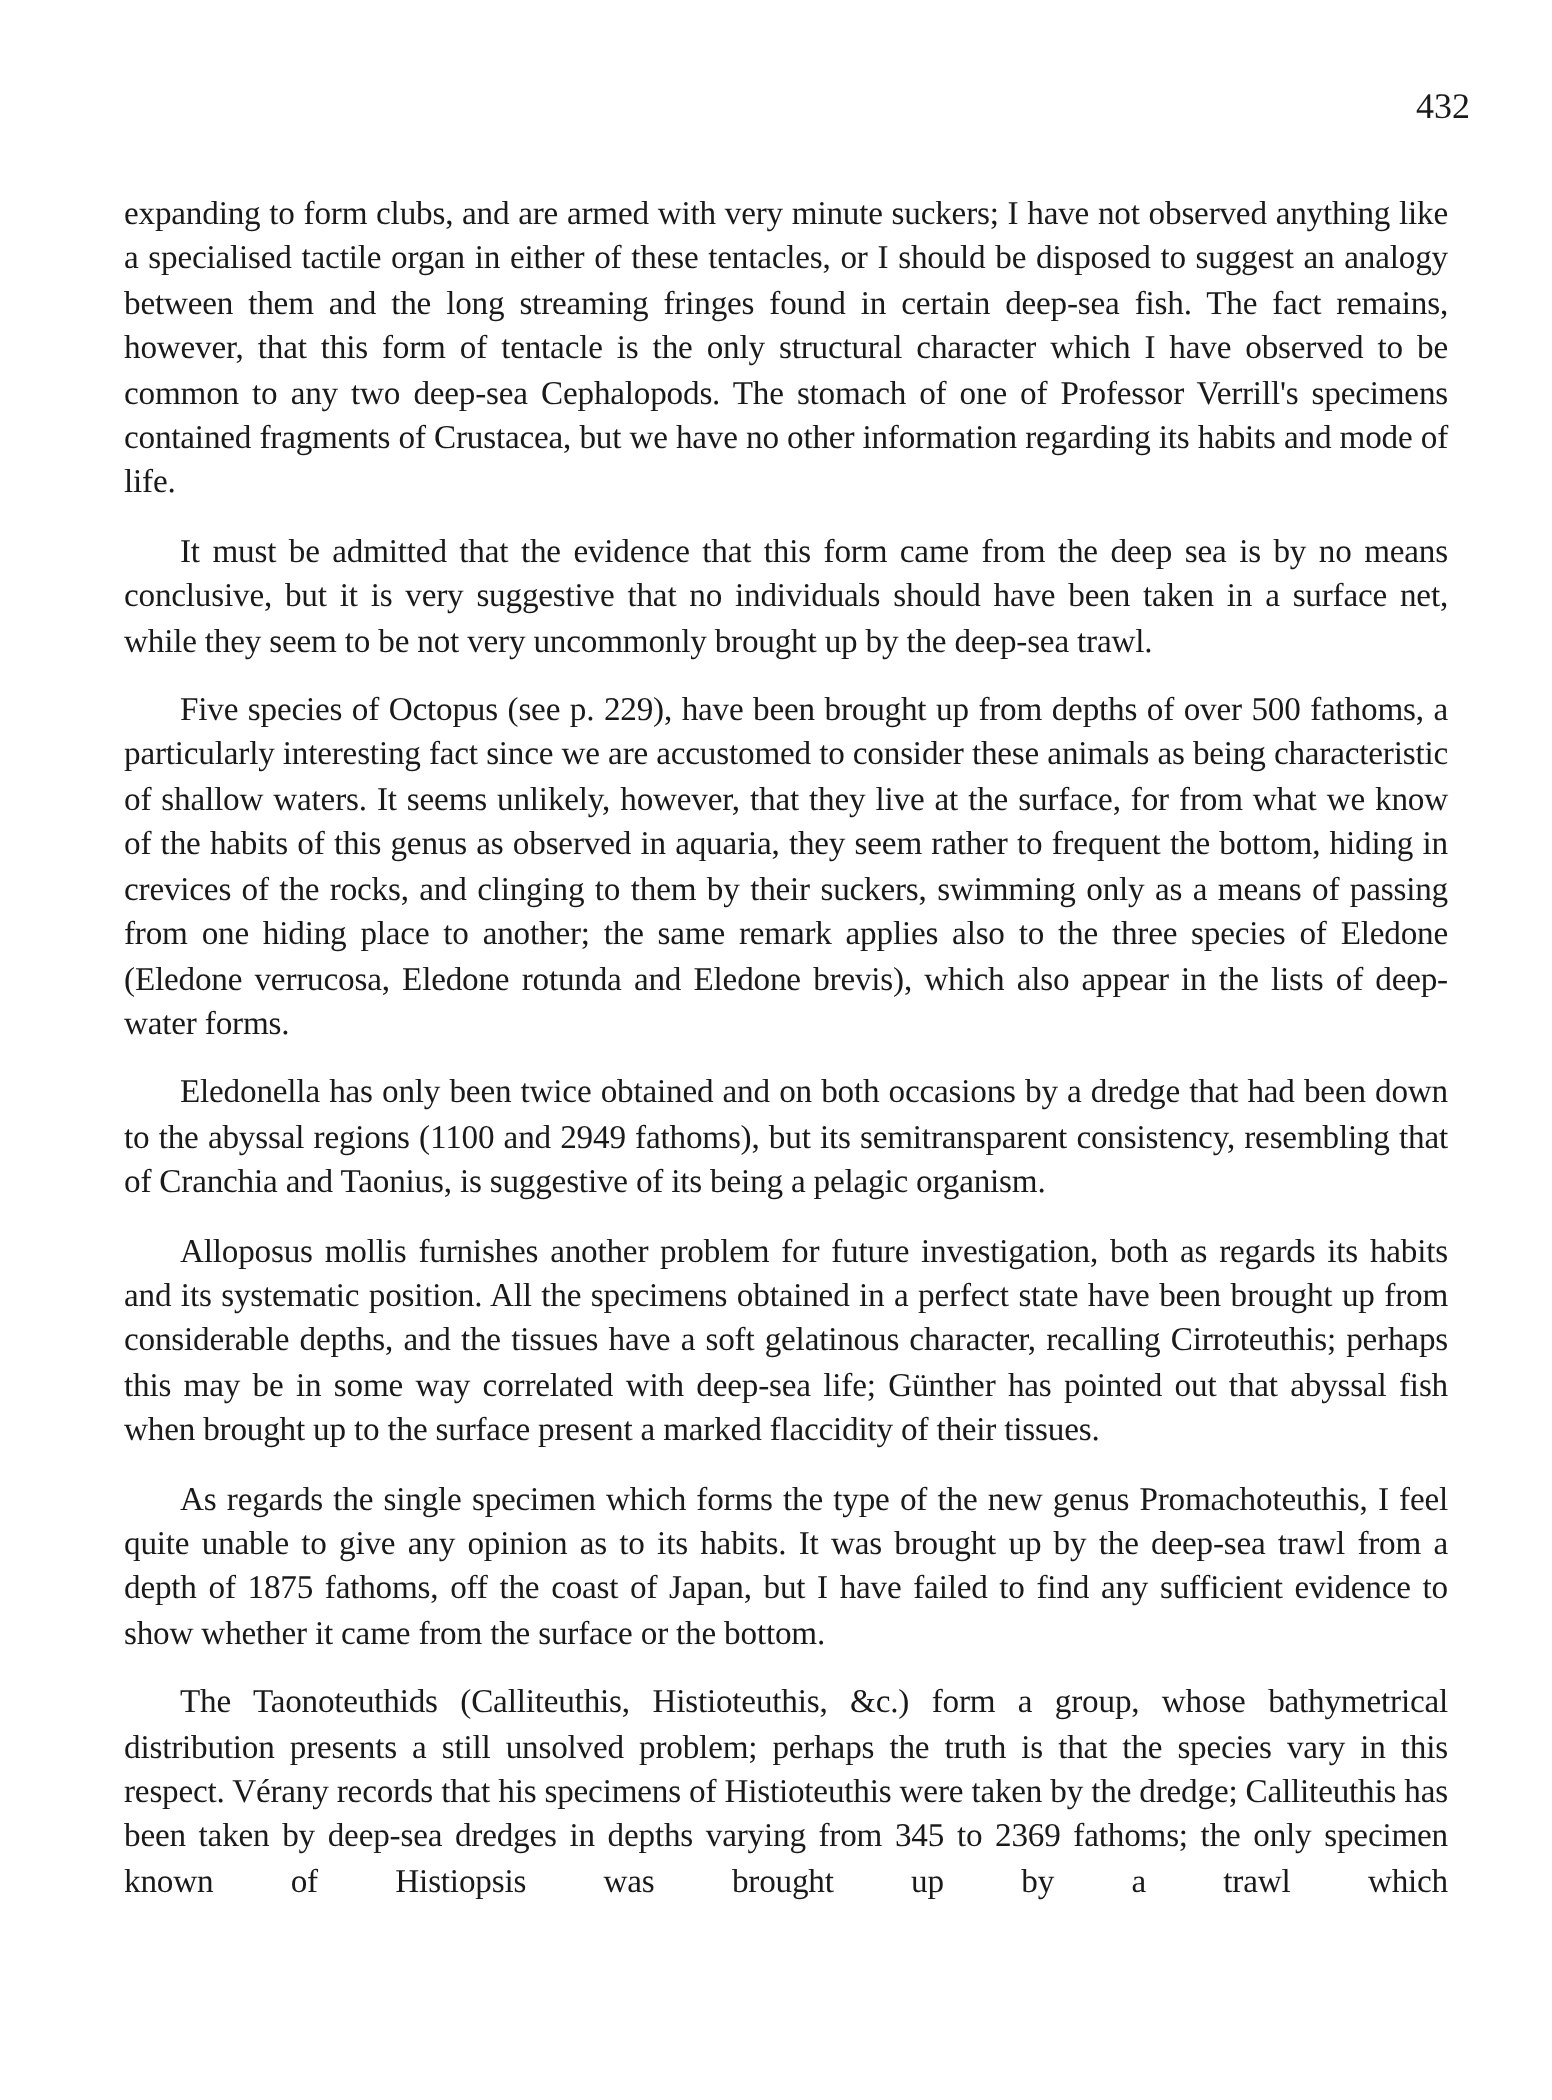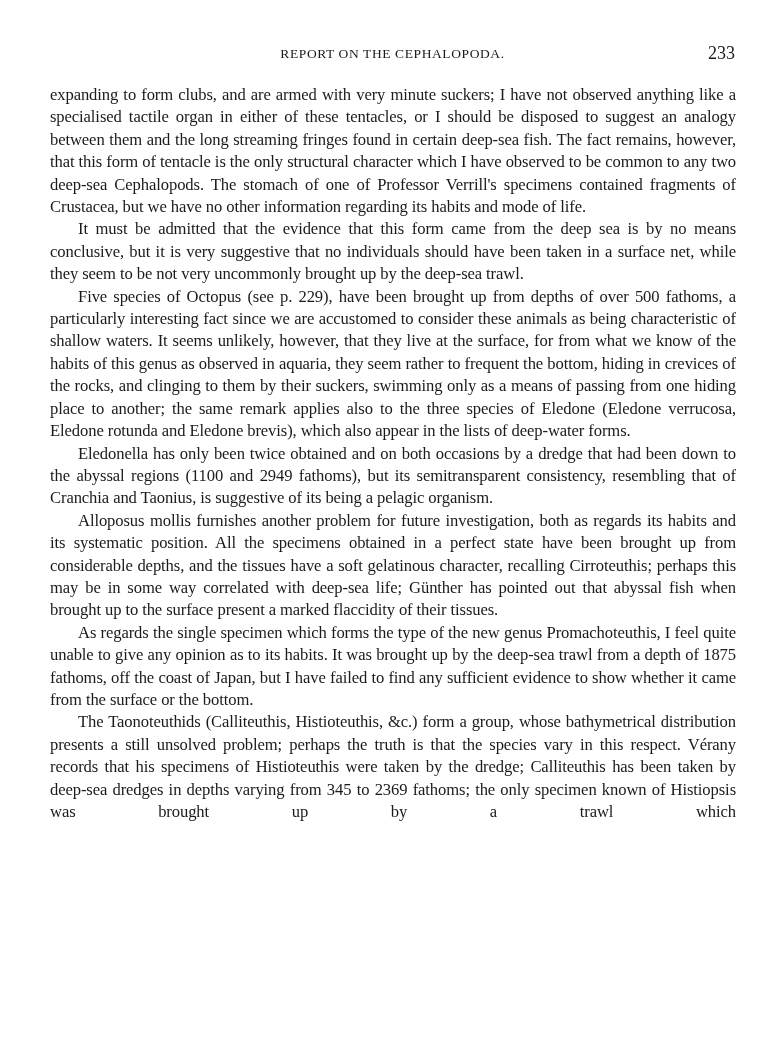--- a/index.html
+++ b/index.html
@@ -18,32 +18,31 @@
     }
     .page-number {
       position: absolute; right: 0; top: -3px;
       font-family: "Liberation Serif", serif; font-size: 18px;
     }
     .body-text {
       position: absolute; left: 50px; top: 84px; width: 686px;
       font-family: "Liberation Serif", serif; font-size: 16.6px; line-height: 22.4px;
       text-align: justify; letter-spacing: -0.1px;
     }
-    .para { margin: 0; text-indent: 0; }
+    .para { margin: 12px; text-indent: 0; }
     .para.indent { text-indent: 28px; }
     .para:last-child { text-align-last: justify; }
     .sp { }
   </style>
 </head>
 <body>
 
 <div class="page">
   <div class="running-head">
-    <div class="running-title">REPORT ON THE CEPHALOPODA.</div>
-    <div class="page-number">233</div>
+    <div class="page-number">432</div>
   </div>
 
   <div class="body-text">
     <p class="para"><span>expanding to form clubs, and are armed with very minute suckers; I have not observed anything like a specialised tactile organ in either of these tentacles, or I should be disposed to suggest an analogy between them and the long streaming fringes found in certain deep-sea fish.  The fact remains, however, that this form of tentacle is the only structural character which I have observed to be common to any two deep-sea Cephalopods.  The stomach of one of Professor Verrill's specimens contained fragments of Crustacea, but we have no other information regarding its habits and mode of life.</span></p>
     <p class="para indent"><span>It must be admitted that the evidence that this form came from the deep sea is by no means conclusive, but it is very suggestive that no individuals should have been taken in a surface net, while they seem to be not very uncommonly brought up by the deep-sea trawl.</span></p>
     <p class="para indent"><span>Five species of </span><span class="sp">Octopus</span><span> (see p. 229), have been brought up from depths of over 500 fathoms, a particularly interesting fact since we are accustomed to consider these animals as being characteristic of shallow waters.  It seems unlikely, however, that they live at the surface, for from what we know of the habits of this genus as observed in aquaria, they seem rather to frequent the bottom, hiding in crevices of the rocks, and clinging to them by their suckers, swimming only as a means of passing from one hiding place to another; the same remark applies also to the three species of </span><span class="sp">Eledone</span><span> (</span><span class="sp">Eledone verrucosa</span><span>, </span><span class="sp">Eledone rotunda</span><span> and </span><span class="sp">Eledone brevis</span><span>), which also appear in the lists of deep-water forms.</span></p>
     <p class="para indent"><span class="sp">Eledonella</span><span> has only been twice obtained and on both occasions by a dredge that had been down to the abyssal regions (1100 and 2949 fathoms), but its semitransparent consistency, resembling that of </span><span class="sp">Cranchia</span><span> and </span><span class="sp">Taonius</span><span>, is suggestive of its being a pelagic organism.</span></p>
     <p class="para indent"><span class="sp">Alloposus mollis</span><span> furnishes another problem for future investigation, both as regards its habits and its systematic position.  All the specimens obtained in a perfect state have been brought up from considerable depths, and the tissues have a soft gelatinous character, recalling </span><span class="sp">Cirroteuthis</span><span>; perhaps this may be in some way correlated with deep-sea life; Günther has pointed out that abyssal fish when brought up to the surface present a marked flaccidity of their tissues.</span></p>
     <p class="para indent"><span>As regards the single specimen which forms the type of the new genus </span><span class="sp">Promachoteuthis</span><span>, I feel quite unable to give any opinion as to its habits.  It was brought up by the deep-sea trawl from a depth of 1875 fathoms, off the coast of Japan, but I have failed to find any sufficient evidence to show whether it came from the surface or the bottom.</span></p>
     <p class="para indent"><span>The Taonoteuthids (</span><span class="sp">Calliteuthis</span><span>, </span><span class="sp">Histioteuthis</span><span>, &amp;c.) form a group, whose bathymetrical distribution presents a still unsolved problem; perhaps the truth is that the species vary in this respect.  Vérany records that his specimens of </span><span class="sp">Histioteuthis</span><span> were taken by the dredge; </span><span class="sp">Calliteuthis</span><span> has been taken by deep-sea dredges in depths varying from 345 to 2369 fathoms; the only specimen known of </span><span class="sp">Histiopsis</span><span> was brought up by a trawl which</span></p>

